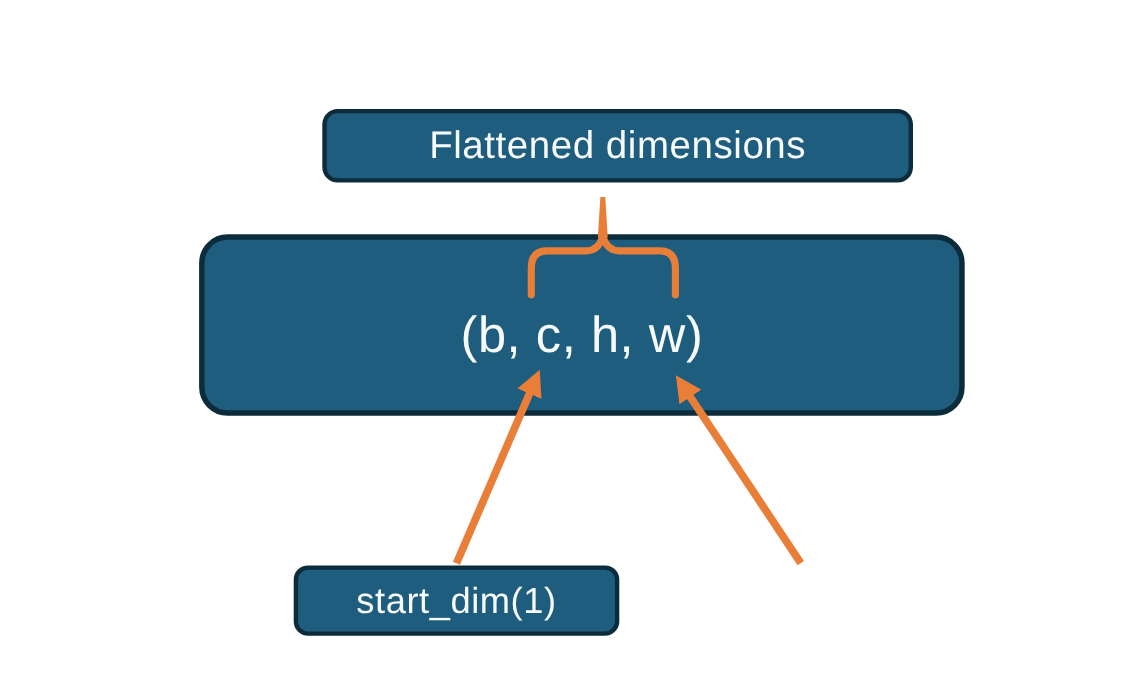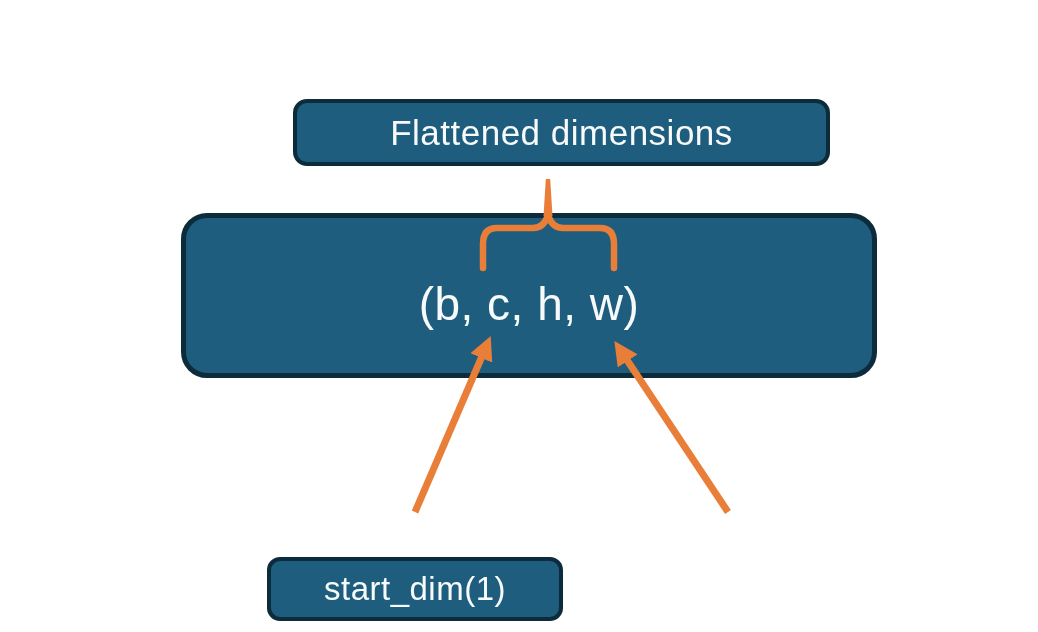--- a/index.html
+++ b/index.html
@@ -38,21 +38,20 @@
     border-width: 5px;
     border-radius: 26px;
     font-size: 46px;
     padding-top: 16px;
   }
   .node-small {
     top: 514px;
     height: 64px;
     border-radius: 13px;
     font-size: 33px;
-    margin-top: 43px;
   }
   .node-start { left: 267px; width: 296px; }
   .node-end   { left: 581px; width: 297px; }
   .overlay {
     position: absolute;
     left: 0; top: 0;
     width: 1038px;
     height: 632px;
     pointer-events: none;
   }

